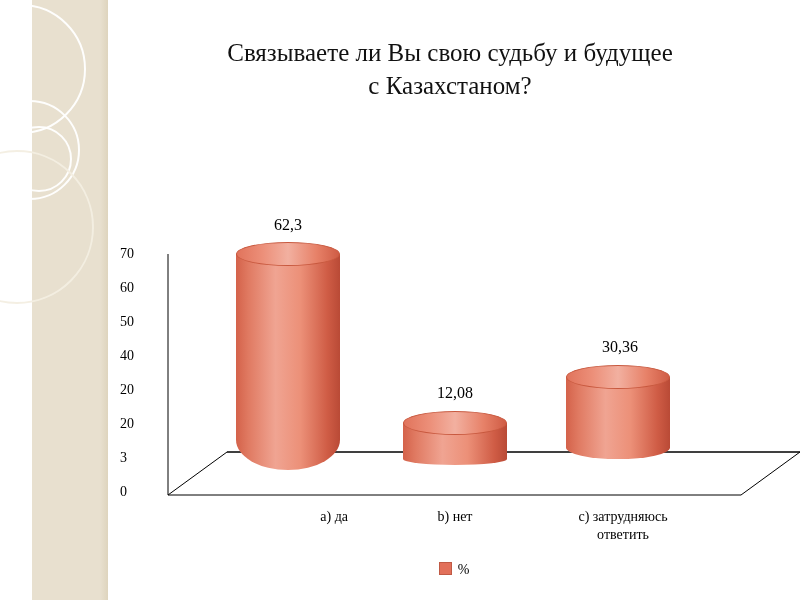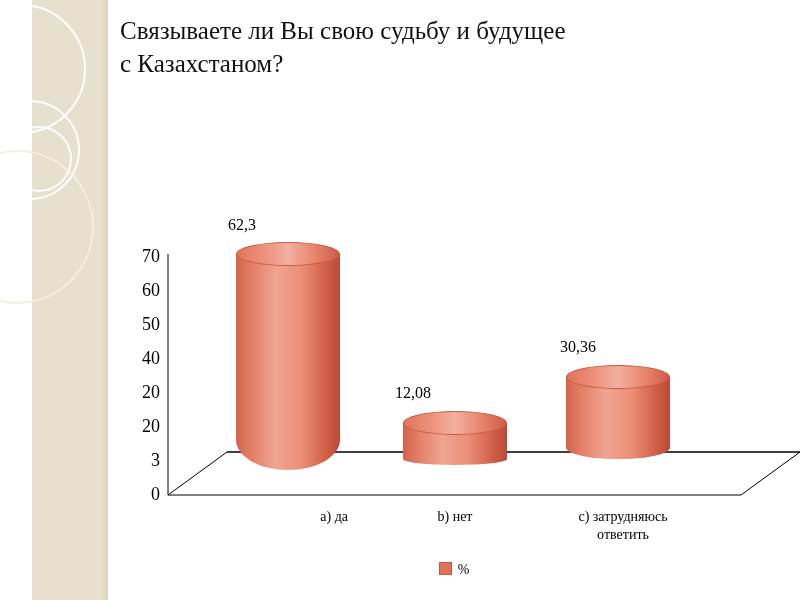--- a/index.html
+++ b/index.html
@@ -43,44 +43,44 @@
   }
   #slide-decor .ring.r1 { left: -44px; top: 4px;   width: 126px; height: 126px; }
   #slide-decor .ring.r2 { left: -20px; top: 100px; width: 96px;  height: 96px;  }
   #slide-decor .ring.r3 { left: 6px;   top: 126px; width: 62px;  height: 62px;  }
   #slide-decor .ring.r4 { left: -60px; top: 150px; width: 150px; height: 150px; border-color:#f3eee2;}
 
   
   #chart-title {
     position: absolute;
     left: 120px;
-    top: 14px;
+    top: 36px;
     width: 660px;
+    text-align: center;
     font-size: 25px;
     line-height: 33px;
     color: #111111;
     font-family: "Liberation Serif", serif;
     white-space: pre-line;
   }
 
   
   #chart-area {
     position: absolute;
     left: 108px;
     top: 210px;
     width: 692px;
     height: 390px;
   }
 
   .y-tick {
     position: absolute;
     right: 0;
     width: 40px;
-    text-align: right;
-    font-size: 18px;
+    font-size: 14px;
     color: #000;
     font-family: "Liberation Serif", serif;
   }
   #y-axis-labels {
     position: absolute;
     left: 10px;
     top: 0;
     width: 42px;
     height: 390px;
   }
@@ -90,21 +90,21 @@
     text-align: center;
     font-size: 14px;
     line-height: 18px;
     color: #000;
     font-family: "Liberation Serif", serif;
     white-space: pre-line;
   }
 
   .val-label {
     position: absolute;
-    text-align: left;
+    text-align: center;
     font-size: 16px;
     color: #000;
     font-family: "Liberation Serif", serif;
   }
 
   
   .cyl { position: absolute; }
   .cyl .body {
     position: absolute;
     left: 0; top: 0;

